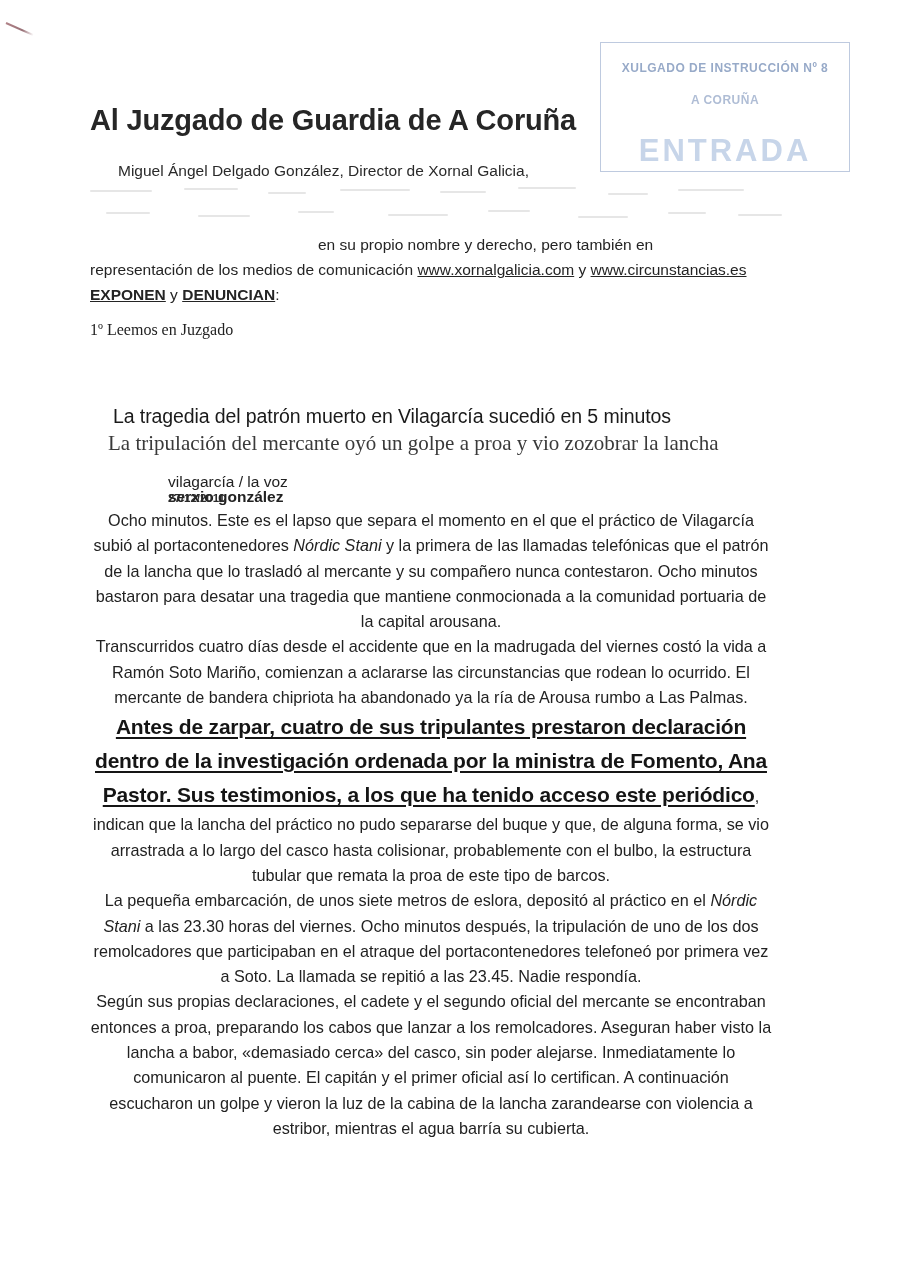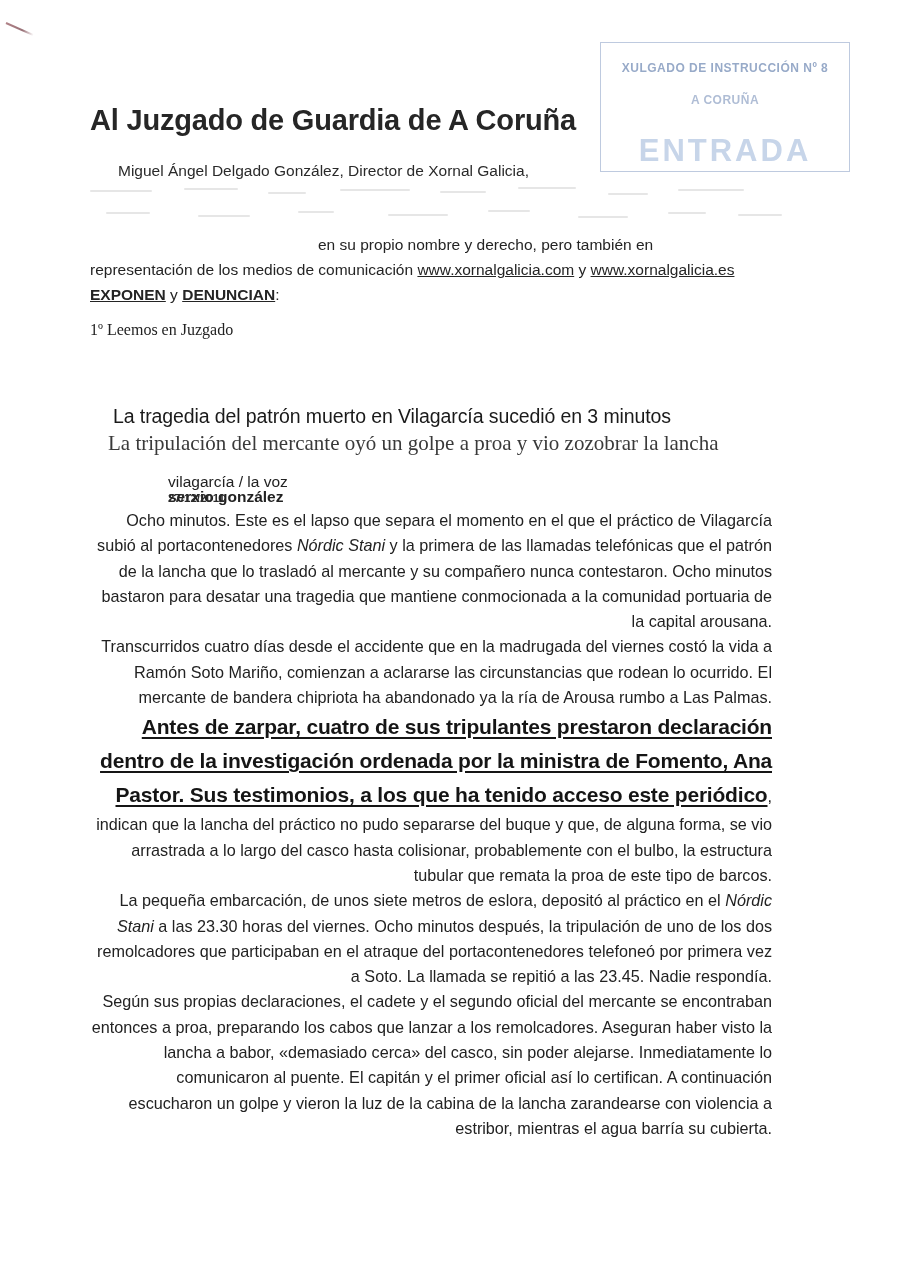--- a/index.html
+++ b/index.html
@@ -199,21 +199,21 @@
   }
 
   .art-body {
     position: absolute;
     left: 90px;
     top: 508px;
     width: 682px;
     font-size: 16.2px;
     line-height: 25.3px;
     color: #222;
-    text-align: right;
+    text-align: center;
   }
   .art-body p { margin: 0; }
   .art-body i { font-style: italic; }
 
   .emphasis {
     font-size: 21px;
     font-weight: 700;
     line-height: 34px;
     text-decoration: underline;
     text-underline-offset: 3px;
@@ -250,30 +250,30 @@
   <span style="left:300px;top:30px; width:60px;"></span>
   <span style="left:400px;top:26px; width:42px;"></span>
   <span style="left:490px;top:32px; width:50px;"></span>
   <span style="left:580px;top:28px; width:38px;"></span>
   <span style="left:650px;top:30px; width:44px;"></span>
 </div>
 
 <div class="intro">
   <span class="lead-indent">en su propio nombre y derecho, pero también en</span>
   <span>representación de los medios de comunicación </span><u>www.xornalgalicia.com</u><span> y</span>
-  <u>www.xornalgalicia.es</u>
+  <u>www.circunstancias.es</u>
   <b><u>EXPONEN</u></b><span> y </span><b><u>DENUNCIAN</u></b><span>:</span>
 </div>
 
 <div class="serif-block">
   <span>1º Leemos en Juzgado</span>
 </div>
 
 <div class="article">
-  <div class="art-headline">La tragedia del patrón muerto en Vilagarcía sucedió en 3 minutos</div>
+  <div class="art-headline">La tragedia del patrón muerto en Vilagarcía sucedió en 5 minutos</div>
   <div class="art-subhead">La tripulación del mercante oyó un golpe a proa y vio zozobrar la lancha</div>
   <div class="art-author">serxio gonzález</div>
   <div class="art-place">vilagarcía / la voz</div>
   <div class="art-date">27/12/2011</div>
 
   <div class="art-body">
     <p><span>Ocho minutos. Este es el lapso que separa el momento en el que el práctico de Vilagarcía subió al portacontenedores </span><i>Nórdic Stani</i><span> y la primera de las llamadas telefónicas que el patrón de la lancha que lo trasladó al mercante y su compañero nunca contestaron. Ocho minutos bastaron para desatar una tragedia que mantiene conmocionada a la comunidad portuaria de la capital arousana.</span></p>
 
     <p><span>Transcurridos cuatro días desde el accidente que en la madrugada del viernes costó la vida a Ramón Soto Mariño, comienzan a aclararse las circunstancias que rodean lo ocurrido. El mercante de bandera chipriota ha abandonado ya la ría de Arousa rumbo a Las Palmas. </span><span class="emphasis">Antes de zarpar, cuatro de sus tripulantes prestaron declaración dentro de la investigación ordenada por la ministra de Fomento, Ana Pastor. Sus testimonios, a los que ha tenido acceso este periódico</span><span>, indican que la lancha del práctico no pudo separarse del buque y que, de alguna forma, se vio arrastrada a lo largo del casco hasta colisionar, probablemente con el bulbo, la estructura tubular que remata la proa de este tipo de barcos.</span></p>
 

